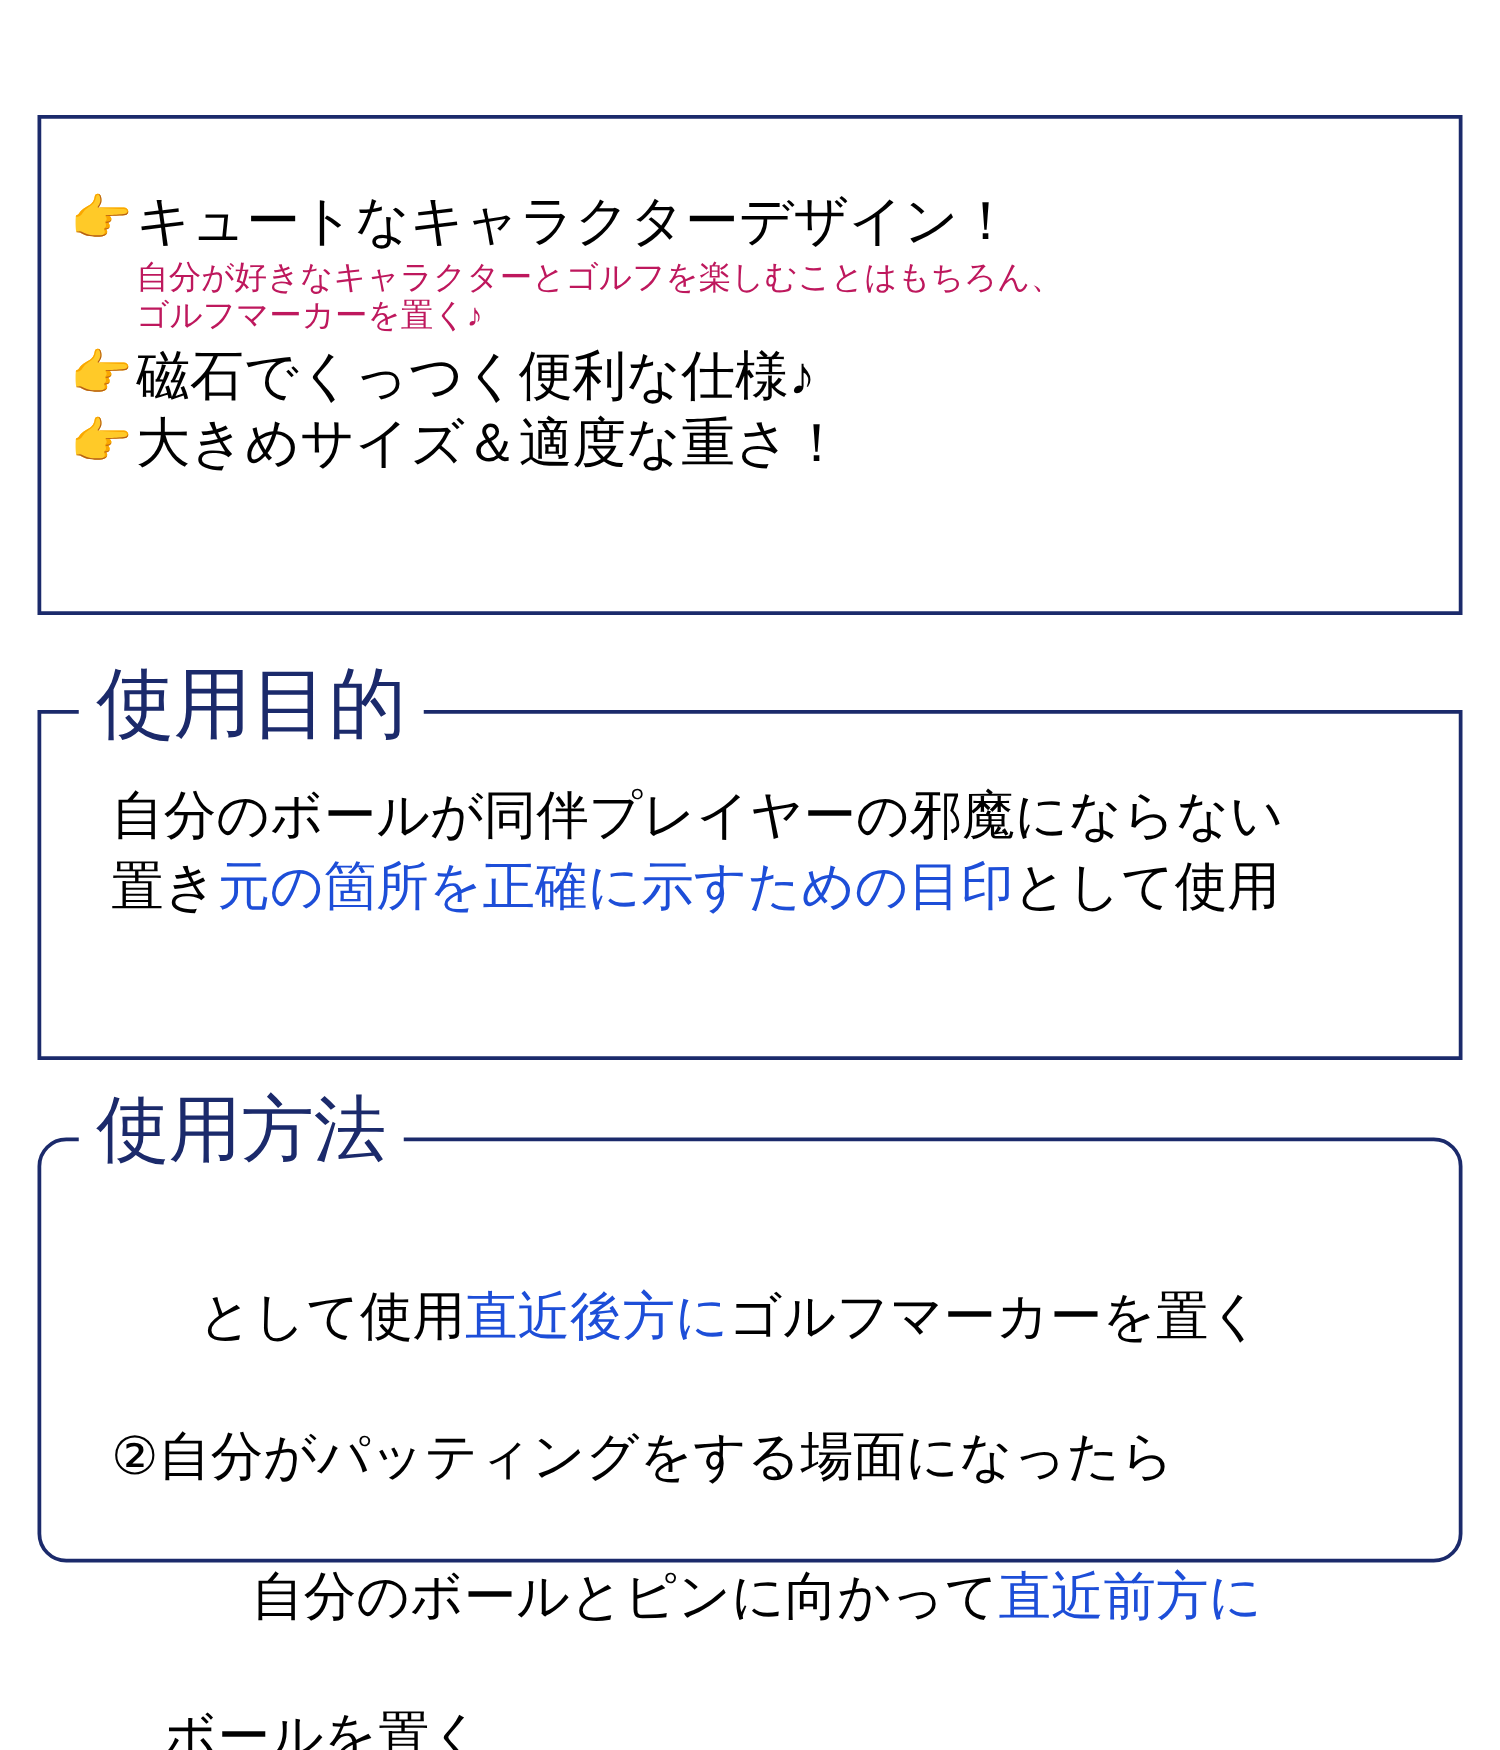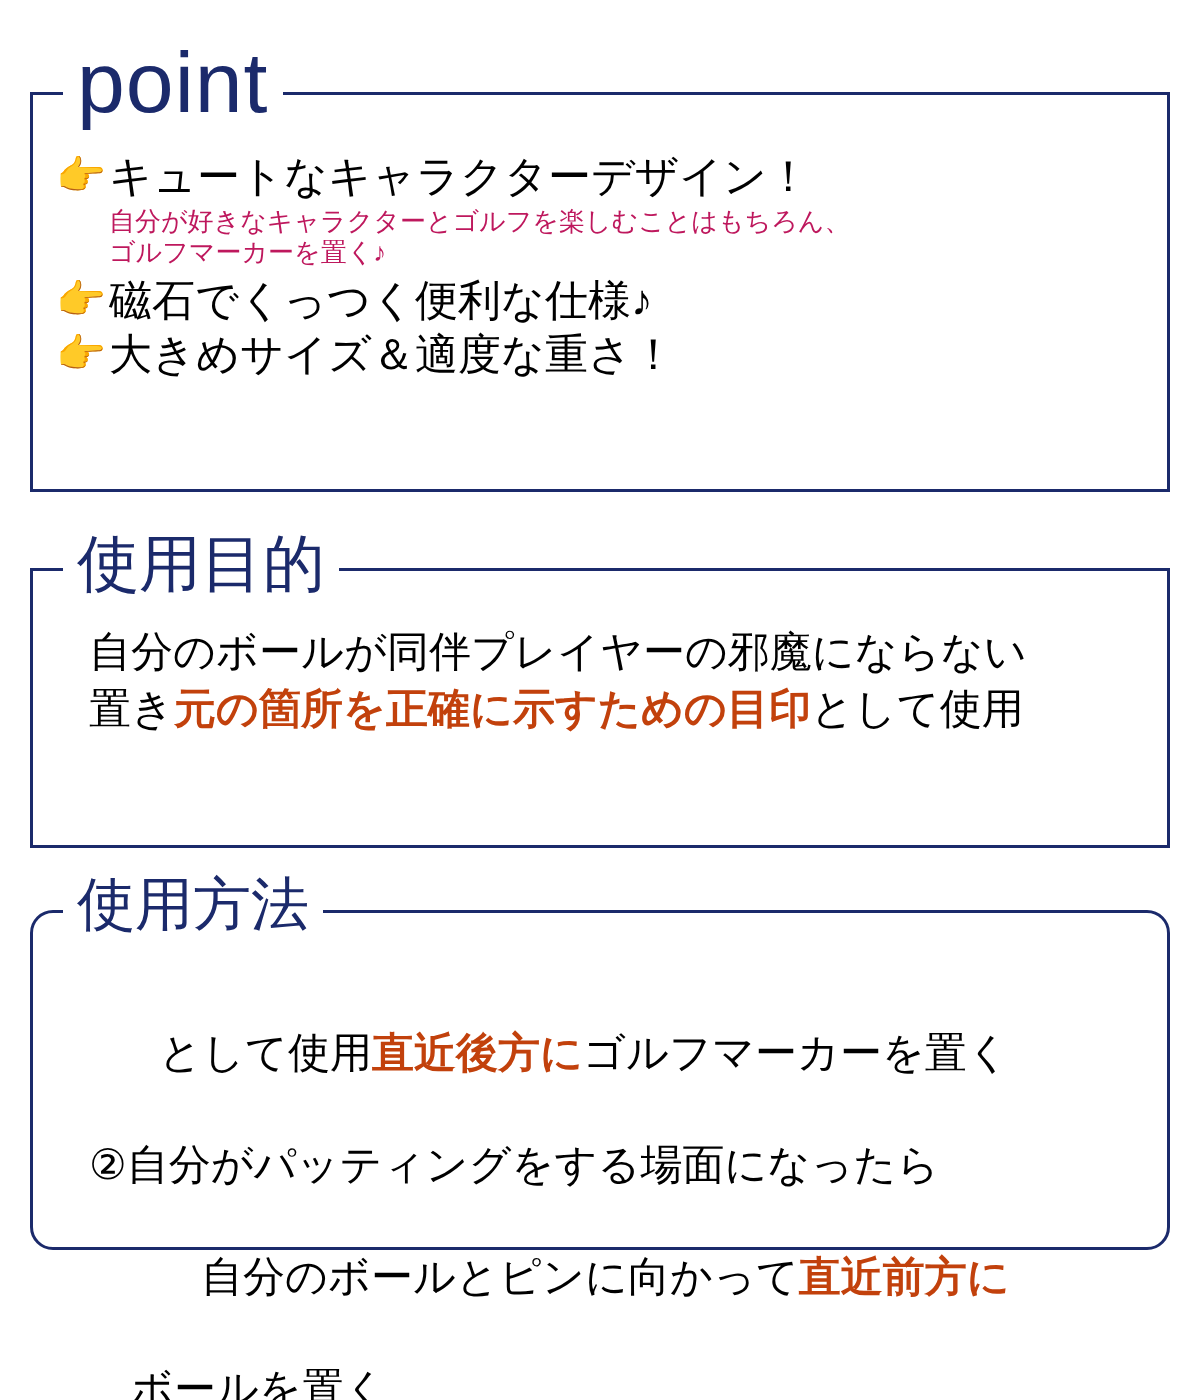--- a/index.html
+++ b/index.html
@@ -70,21 +70,20 @@
     font-size: 40px;
     line-height: 48px;
     text-align: center;
     user-select: none;
   }
   .point-main {
     font-size: 43px;
     line-height: 52px;
     letter-spacing: 0px;
     color: #000;
-    font-family: Liberation Serif, serif;
   }
   .point-sub {
     font-size: 26px;
     line-height: 33px;
     margin: 2px 0 6px 56px;
     color: #be185d;
   }
 
   
   #purpose-box {
@@ -97,22 +96,22 @@
     top: -38px;
     left: 30px;
   }
   .purpose-text {
     font-size: 42px;
     line-height: 57px;
     padding-left: 40px;
     color: #000;
   }
   .hl {
-    color: #c2410c;
-    font-weight: bold;
+    color: #1d4ed8;
+    font-weight: normal;
   }
 
   
   #usage-box {
     margin-top: 62px;
     height: 340px;
     padding: 56px 16px 0 16px;
     border-radius: 23px;
   }
   #usage-box .box-title {
@@ -127,21 +126,20 @@
     color: #000;
     white-space: pre;
   }
 </style>
 </head>
 <body>
 
 <div class="page">
 
   <section class="box" id="point-box">
-    <div class="box-title">point</div>
 
     <ul class="point-list">
 
       <li class="point-item">
         <span class="hand-icon">👉</span>
         <span class="point-main">キュートなキャラクターデザイン！</span>
       </li>
       <div class="point-sub">自分が好きなキャラクターとゴルフを楽しむことはもちろん、</div>
       <div class="point-sub" style="margin-top:-8px;">ゴルフマーカーを置く♪</div>
 

